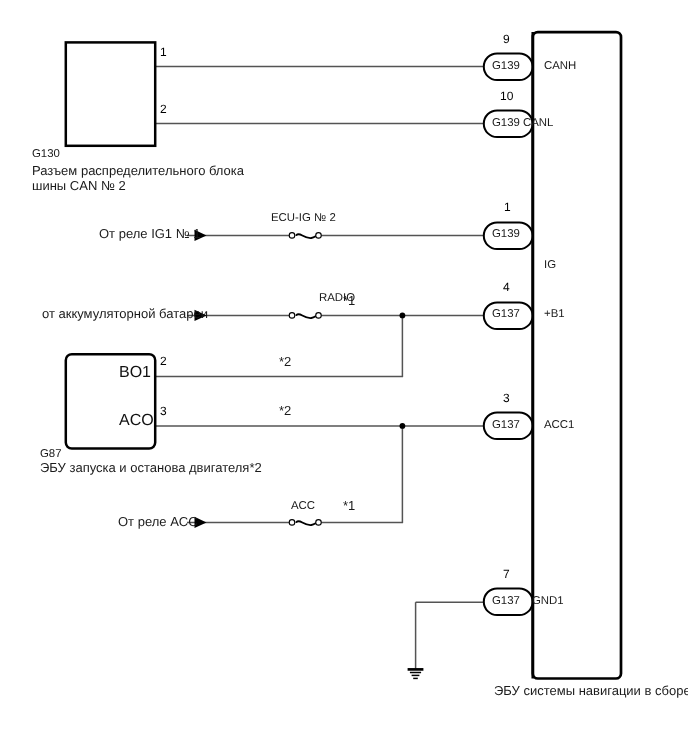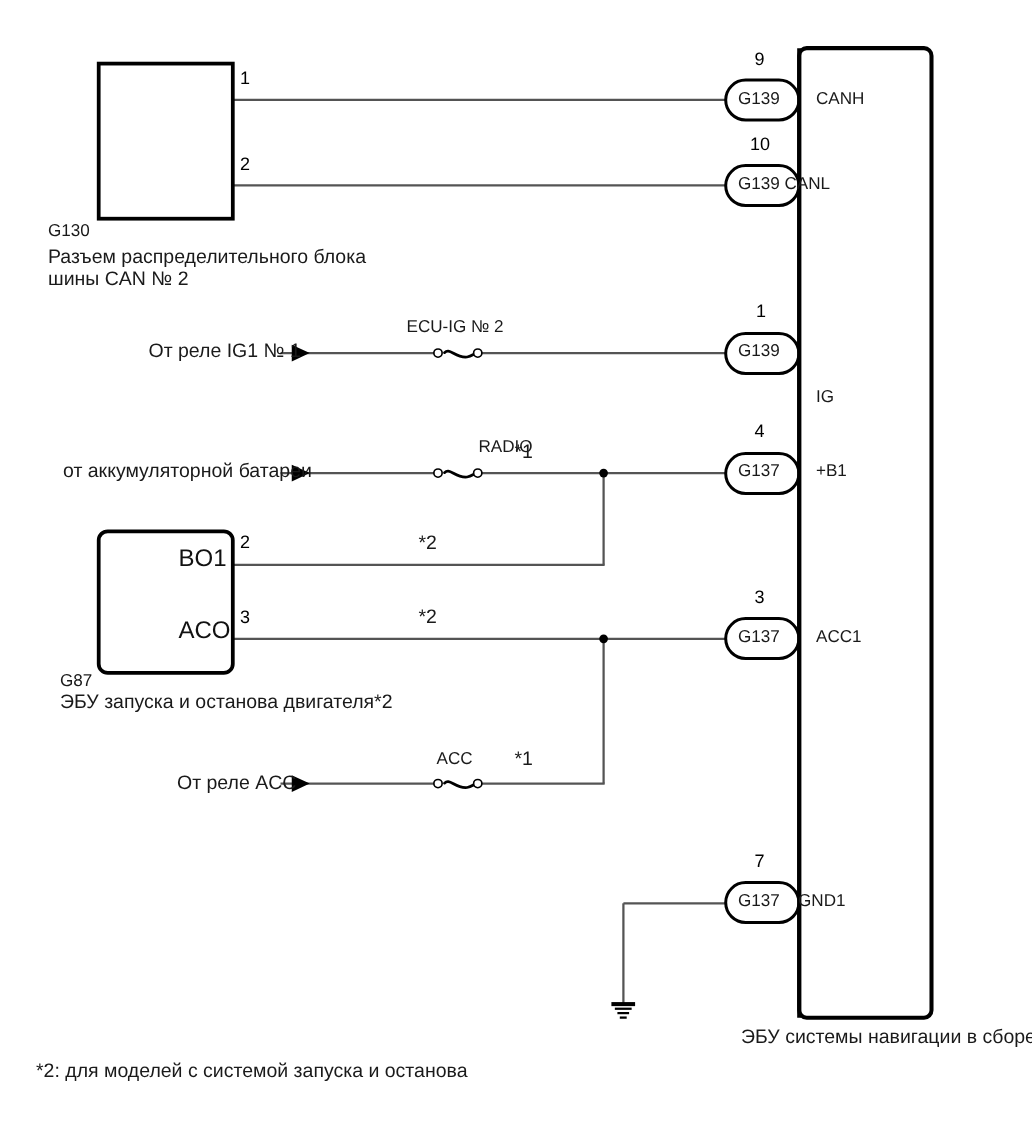--- a/index.html
+++ b/index.html
@@ -132,15 +132,14 @@
 <div class="lbl pin" style="left:503px;top:392px;">3</div>
 <div class="lbl lat" style="left:492px;top:419px;">G137</div>
 <div class="lbl lat" style="left:544px;top:419px;">ACC1</div>
 
 <div class="lbl pin" style="left:503px;top:568px;">7</div>
 <div class="lbl lat" style="left:492px;top:595px;">G137</div>
 <div class="lbl lat" style="left:532px;top:595px;">GND1</div>
 
 <div class="lbl" style="left:494px;top:685px;">ЭБУ системы навигации в сборе</div>
 
-<div class="lbl" style="left:24px;top:708px;">*2: для моделей с системой запуска и останова</div>
 
 </div>
 
 </body></html>

